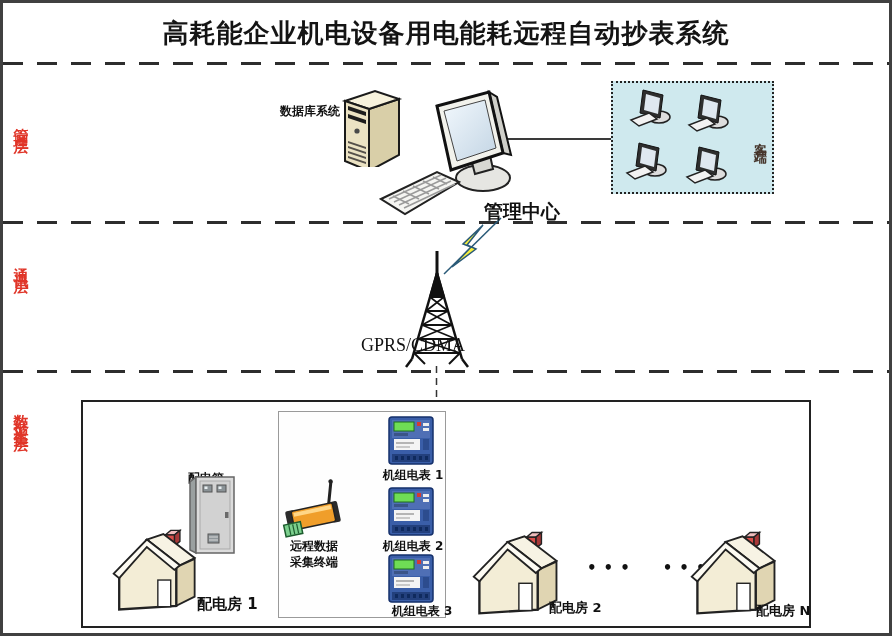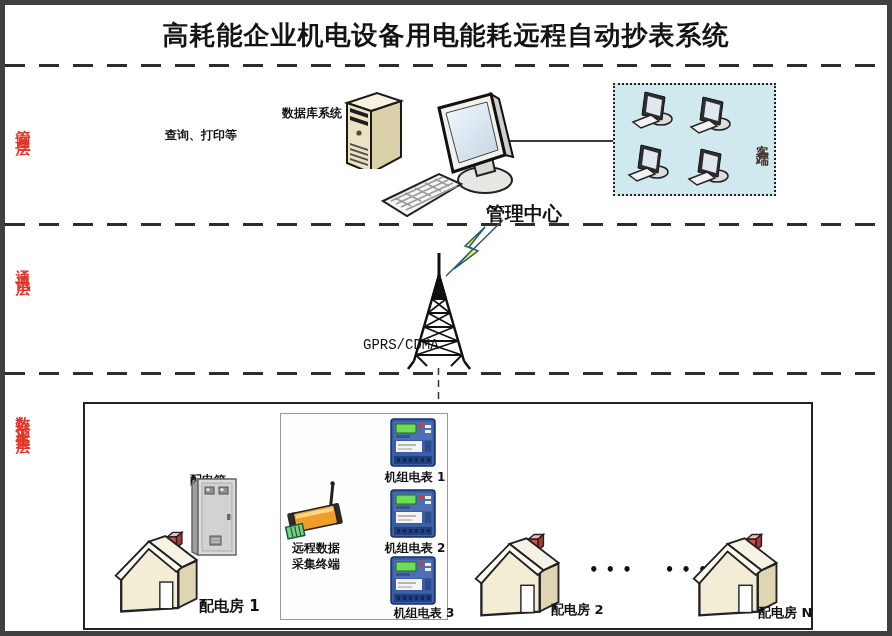--- a/index.html
+++ b/index.html
@@ -1,18 +1,18 @@
 <!DOCTYPE html>
 <html style="--accent-red: #e03528; --client-box-bg: #cfe9ee; --lightning-yellow: #f6ee3b; --terminal-orange: #f09e2a; --meter-blue: #3a5ea8; --meter-screen-green: #6fdd55; --house-wall: #f3edd6; --house-side: #e0d5b2; --chimney-red: #d94f4a; --server-beige: #ebe2c3;"><head>
 <meta charset="utf-8">
 <style>
   html,body{margin:0;padding:0;background:#fff;}
   .canvas{
     position:relative;width:892px;height:636px;background:#ffffff;
-    border:5px solid #404040;box-sizing:border-box;overflow:hidden;
+    border:3px solid #404040;box-sizing:border-box;overflow:hidden;
     font-family:"DejaVu Sans","Liberation Sans",sans-serif;color:#1a1a1a;
   }
   .abs{position:absolute;}
   .title{
     top:13px;left:0;right:0;text-align:center;
     font-family:"Liberation Serif","DejaVu Serif",serif;
     font-size:26px;font-weight:600;letter-spacing:1px;color:#141414;
   }
   .divider{
     left:0;width:892px;height:3px;
@@ -20,22 +20,22 @@
   }
   .layer-label{
     writing-mode:vertical-rl;text-orientation:upright;
     color:var(--accent-red,#e03528);font-weight:bold;font-size:15px;
     letter-spacing:6px;line-height:1;left:10px;
   }
   .lbl{
     font-size:12px;font-weight:bold;color:#111;white-space:nowrap;line-height:1.3;
   }
   .lbl-serif{
-    font-family:Liberation Mono, monospace;
-    font-size:14px;color:#111;white-space:nowrap;
+    font-family:Liberation Serif, serif;
+    font-size:18px;color:#111;white-space:nowrap;
   }
   .two-line{text-align:center;}
   .client-box{
     left:608px;top:78px;width:163px;height:113px;box-sizing:border-box;
     background:var(--client-box-bg,#cfe9ee);border:2px dotted #222;
   }
   .client-label{
     position:absolute;right:3px;top:50%;transform:translateY(-50%);
     writing-mode:vertical-rl;text-orientation:upright;
     font-size:13px;font-weight:bold;color:#46362c;letter-spacing:4px;
@@ -136,21 +136,20 @@
     <line x1="341" y1="512" x2="352" y2="512" stroke="#333" stroke-width="1.5"></line>
     <line x1="352" y1="462" x2="352" y2="563" stroke="#333" stroke-width="1.5"></line>
     <line x1="352" y1="462" x2="381" y2="462" stroke="#333" stroke-width="1.5"></line>
     <line x1="352" y1="512" x2="381" y2="512" stroke="#333" stroke-width="1.5"></line>
     <line x1="352" y1="563" x2="381" y2="563" stroke="#333" stroke-width="1.5"></line>
   </svg>
 
   <div class="abs lbl" style="left:277px;top:101px">数据库系统</div>
 
   <div class="abs lbl two-line" style="left:120px;top:123px;width:152px">
-    <div>查询、打印等</div>
   </div>
 
   <div class="abs" style="left:334px;top:82px">
     <svg width="68" height="82" viewBox="0 0 68 82">
       <polygon points="32,24 62,14 62,70 32,86" fill="#d9cfa8" stroke="#1a1a1a" stroke-width="2"></polygon>
       <polygon points="8,16 38,6 62,14 32,24" fill="#f7f2dc" stroke="#1a1a1a" stroke-width="2"></polygon>
       <polygon points="8,16 32,24 32,86 8,76" style="fill:var(--server-beige,#ebe2c3)" stroke="#1a1a1a" stroke-width="2"></polygon>
       <polygon points="11,21 29,27 29,31 11,25" fill="#1d1d1d"></polygon>
       <polygon points="11,29 29,35 29,39 11,33" fill="#1d1d1d"></polygon>
       <circle cx="20" cy="46" r="2.6" fill="#4a4a4a"></circle>

